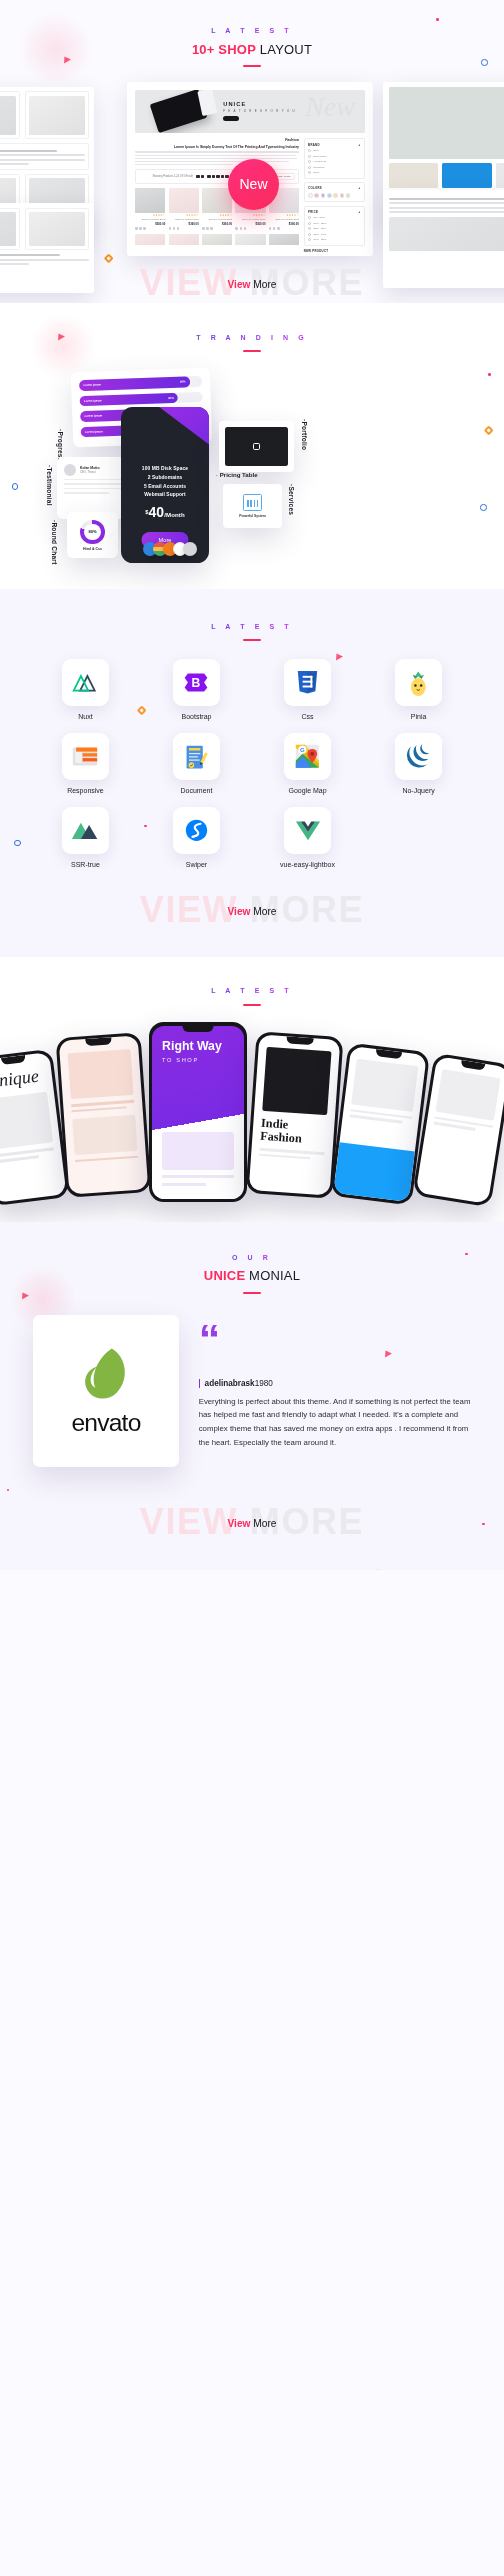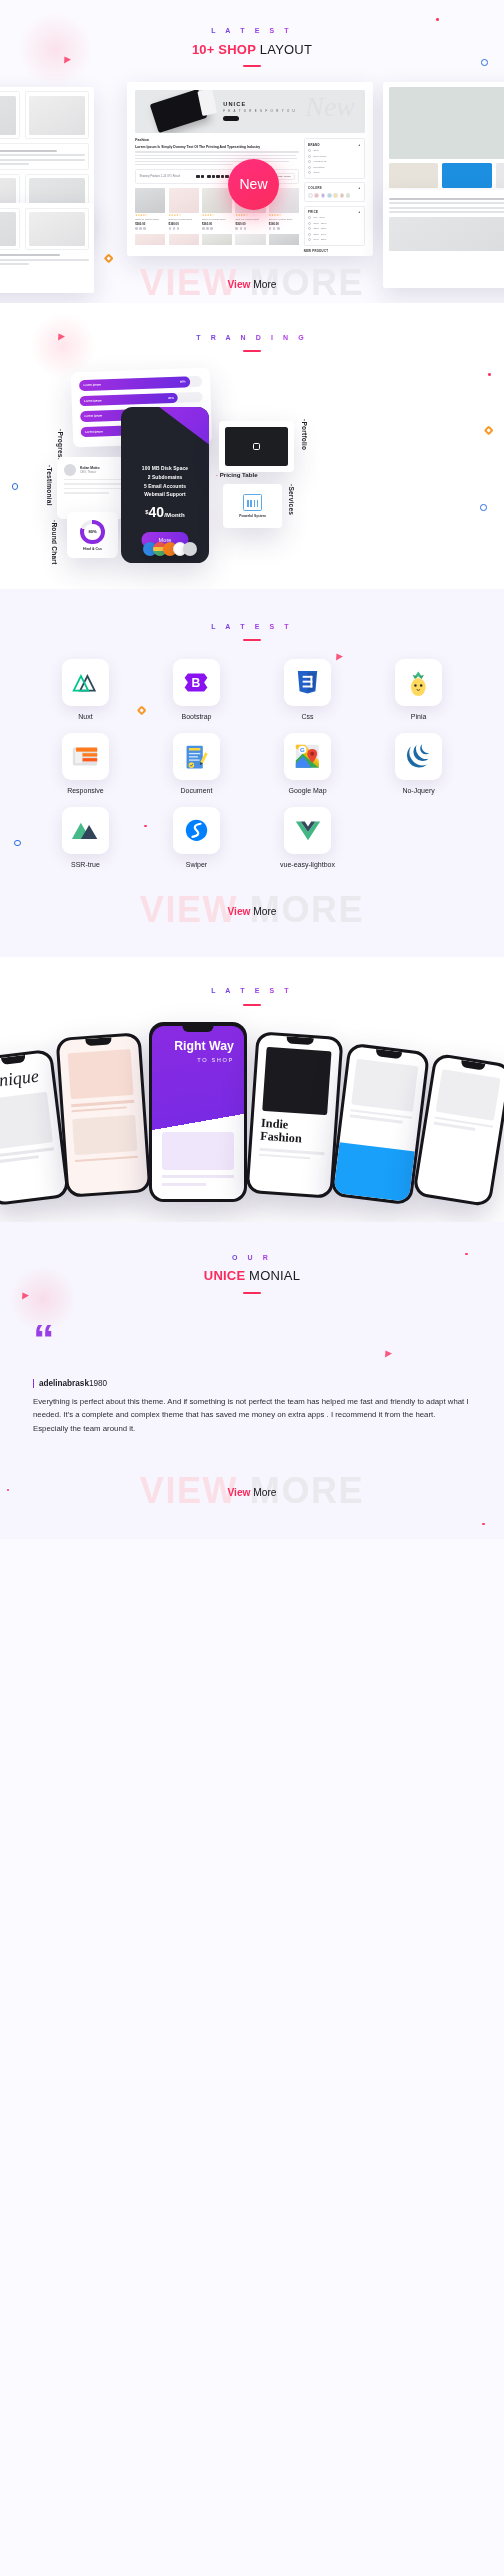--- a/index.html
+++ b/index.html
@@ -61,21 +61,21 @@
   .dot-s { position:absolute; width:2.5px; height:2.5px; border-radius:50%; background:#fb3b66; }
   .ring { position:absolute; width:6.6px; height:6.6px; border-radius:50%;
           border:1.3px solid #2f6fe0; }
   .diamond { position:absolute; width:7.4px; height:7.4px; background:#f79a2b;
              transform:rotate(45deg); border-radius:1.6px; }
   .diamond i { position:absolute; inset:2px; background:#fbfaff; border-radius:0.8px; display:block; }
 
   
   .shop-stage { position:relative; height:182px; margin-top:4.9px; }
   .br { position:absolute; background:#fff; border-radius:2.5px;
-        box-shadow:0 8.2px 24.6px rgba(40,30,80,.13); overflow:hidden; }
+        box-shadow:0 8.2px 24.6px rgba(40,30,80,.13); overflow:hidden;text-align:right; }
 
   
   .br-left { left:-49px; top:4.9px; width:143px; height:151px; padding:4.9px; }
   .br-left2 { left:-49px; top:121px; width:143px; height:90px; padding:4.9px; }
   .grid2 { display:grid; grid-template-columns:1fr 1fr; gap:4.1px; }
   .pbox { background:#fff; border:0.8px solid #eef0f2; border-radius:1.6px; padding:3.3px; }
   .pimg { width:100%; height:39px; background:#e8eaec; border-radius:1.6px; position:relative; overflow:hidden; }
   .pimg.g1 { background:linear-gradient(150deg,#e4e6e8,#d9dbdd); }
   .pimg.g2 { background:linear-gradient(150deg,#efefef,#e0e0e2); }
   .ln { height:2px; background:#e2e3e7; border-radius:1.6px; margin-top:2.5px; }
@@ -849,21 +849,21 @@
           <div class="notch"></div>
           <div style="margin:13px 7.4px 0; height:46px; background:#f7dcd3; border-radius:2.5px;"></div>
           <div style="margin:4.9px 7.4px 0; height:2.5px; background:#f0d2c8;"></div>
           <div style="margin:3.3px 7.4px 0; height:2.5px; width:70%; background:#f0d2c8;"></div>
           <div style="margin:6.6px 7.4px 0; height:36px; background:#f3e4de; border-radius:2.5px;"></div>
           <div style="margin:4.9px 7.4px 0; height:2.5px; background:#f0d2c8;"></div>
         </div>
       </div>
 
       <div class="ph-dev" style="left:149px; top:4.9px; width:98px; height:180px;">
-        <div class="ph-scr" style="background:linear-gradient(170deg,#8a2be2 0%, #7a2ae4 55%, #ffffff 55%, #ffffff 100%);text-align:right;">
+        <div class="ph-scr" style="background:linear-gradient(170deg,#8a2be2 0%, #7a2ae4 55%, #ffffff 55%, #ffffff 100%);">
           <div class="notch"></div>
           <div style="padding:14.7px 9.8px 0; color:#fff;">
             <div style="font-size:12.3px; font-weight:800; line-height:1.1;">Right Way</div>
             <div style="font-size:5.7px; letter-spacing:1.6px; margin-top:3.3px; opacity:.9;">TO SHOP</div>
           </div>
           <div style="position:absolute; left:9.8px; right:9.8px; top:106px; height:38px;
                       background:#f0e6fb; border-radius:3.3px;"></div>
           <div style="position:absolute; left:9.8px; right:9.8px; top:149px; height:3.3px; background:#ece6f6;"></div>
           <div style="position:absolute; left:9.8px; width:44px; top:157px; height:3.3px; background:#ece6f6;"></div>
         </div>
@@ -913,20 +913,26 @@
     <div class="head">
       <div class="eyebrow">O U R</div>
       <div class="title">
         <b>UNICE</b>
         <span>MONIAL</span>
       </div>
       <div class="rule"></div>
     </div>
 
     <div class="testi-wrap">
+      <div class="envato-card">
+        <svg class="envato-leaf" viewBox="0 0 66 74">
+          <path d="M40 4 C58 14 62 42 46 58 C34 70 16 66 10 54 C4 42 10 30 22 26 C12 36 12 48 20 52 C14 38 22 16 40 4 Z" fill="#82b541"></path>
+        </svg>
+        <div class="envato-word">envato</div>
+      </div>
 
       <div class="testi-body">
         <div class="qmark">“</div>
         <div class="testi-name">
           <span style="font-weight:800">adelinabrask</span><span>1980</span>
         </div>
         <div class="testi-text">Everything is perfect about this theme. And if something is not perfect the team has helped me fast and friendly to adapt what I needed. It's a complete and complex theme that has saved me money on extra apps . I recommend it from the heart. Especially the team around it.</div>
       </div>
     </div>
 

